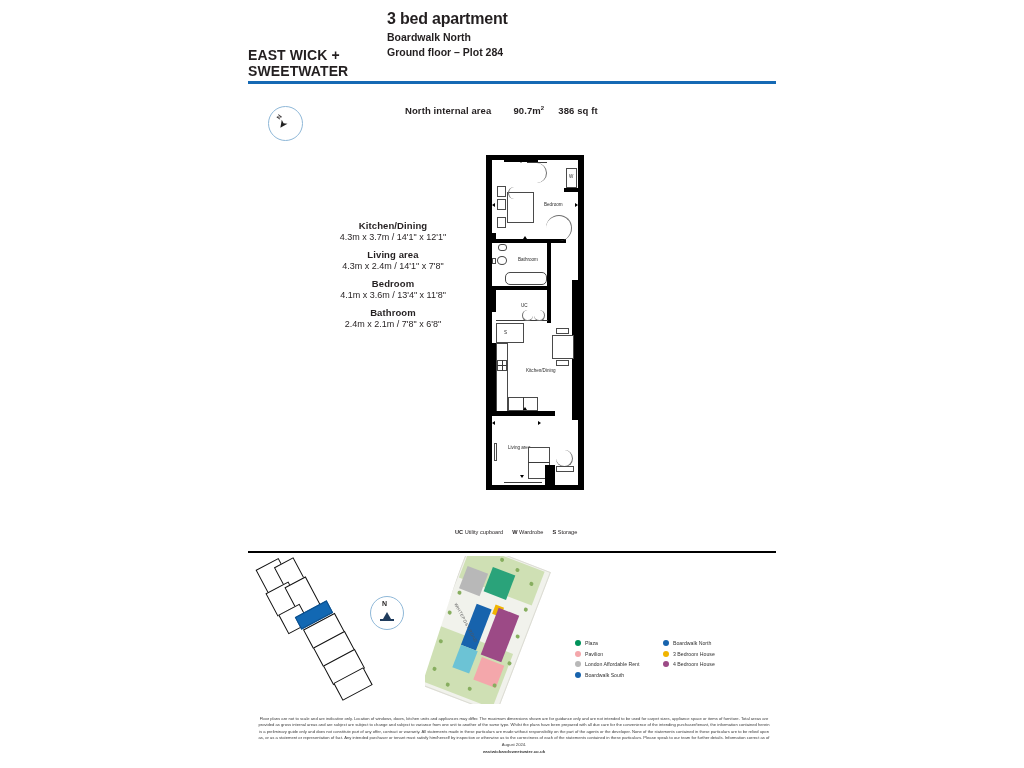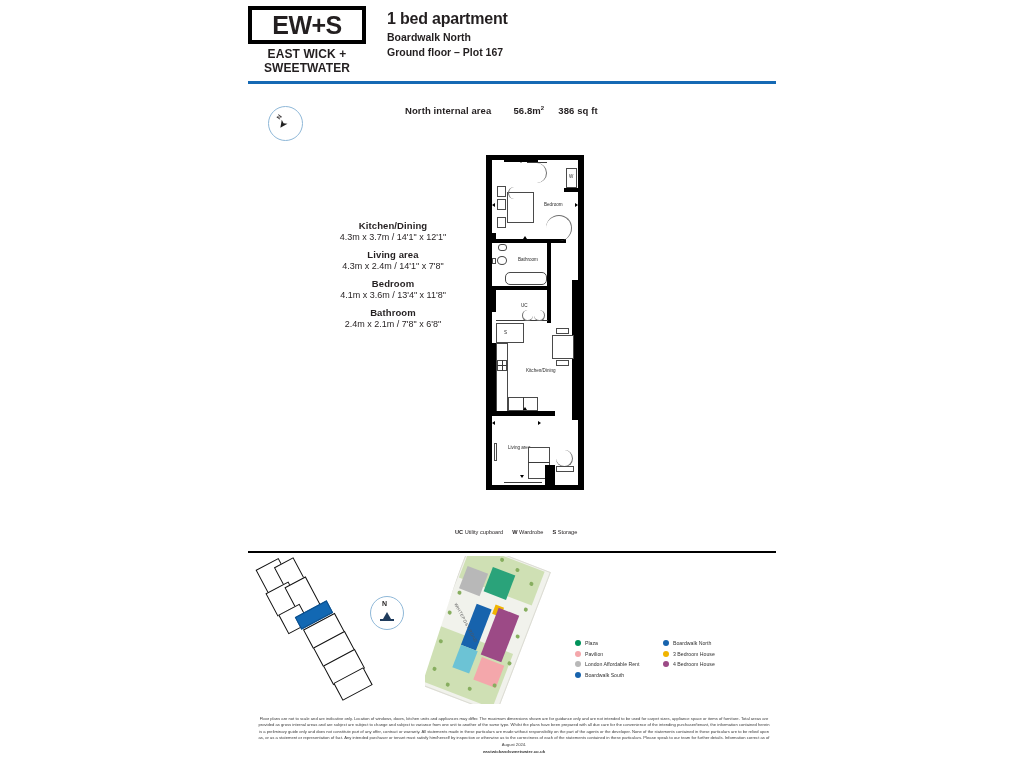--- a/index.html
+++ b/index.html
@@ -2,21 +2,21 @@
 <html><head>
 <meta charset="utf-8">
 <style>
   html,body{margin:0;padding:0;background:#ffffff;}
   body{width:1024px;height:768px;position:relative;font-family:"Liberation Sans",sans-serif;color:#231f20;overflow:hidden;}
   .sheet{position:absolute;left:0;top:0;width:1024px;height:768px;}
 
   
   .logo-box{position:absolute;left:248px;top:6px;width:118px;height:38px;background:#ffffff;border:4px solid #000;box-sizing:border-box;display:flex;align-items:center;justify-content:center;}
   .logo-box span{font-weight:bold;font-size:25px;letter-spacing:-0.5px;line-height:1;}
-  .logo-sub{position:absolute;left:248px;top:47px;width:118px;text-align:center;font-size:12px;font-weight:bold;letter-spacing:0.1px;}
+  .logo-sub{position:absolute;left:248px;top:47px;width:118px;font-size:14px;font-weight:bold;letter-spacing:0.1px;}
   .title{position:absolute;left:387px;top:10px;font-size:16px;font-weight:bold;letter-spacing:-0.2px;}
   .sub1{position:absolute;left:387px;top:31px;font-size:10.5px;font-weight:bold;}
   .sub2{position:absolute;left:387px;top:46px;font-size:10.5px;font-weight:bold;}
   .rule{position:absolute;left:248px;top:81px;width:528px;height:3px;background:#1569b4;}
 
   .gia{position:absolute;left:405px;top:105px;font-size:9.5px;font-weight:bold;letter-spacing:0.1px;}
   .gia .g2{margin-left:22px;}
   .gia .g3{margin-left:14px;}
   .gia sup{font-size:6px;vertical-align:super;}
 
@@ -79,33 +79,30 @@
 
   
   .disc{position:absolute;left:258px;top:716px;width:512px;text-align:center;font-size:4.15px;line-height:1.55;color:#3a3a3a;}
   .disc .web{font-weight:bold;font-size:4.4px;display:block;margin-top:1px;}
 </style>
 </head>
 <body>
 
 <div class="sheet">
 
-  <div class="logo-box">
-    <span>EW+S</span>
-  </div>
   <div class="logo-sub">EAST WICK + SWEETWATER</div>
 
-  <div class="title">1 bed apartment</div>
+  <div class="title">3 bed apartment</div>
   <div class="sub1">Boardwalk North</div>
-  <div class="sub2">Ground floor – Plot 167</div>
+  <div class="sub2">Ground floor – Plot 284</div>
 
   <div class="rule"></div>
 
   <div class="gia">
-    <span>North internal area</span><span class="g2">56.8m</span><sup>2</sup><span class="g3">386 sq ft</span>
+    <span>North internal area</span><span class="g2">90.7m</span><sup>2</sup><span class="g3">386 sq ft</span>
   </div>
 
   <div class="compass-top">
     <div class="nlab">N</div>
     <div class="needle">➤</div>
   </div>
 
   <div class="rooms">
     <div class="blk">
       <div class="rname">Kitchen/Dining</div>

